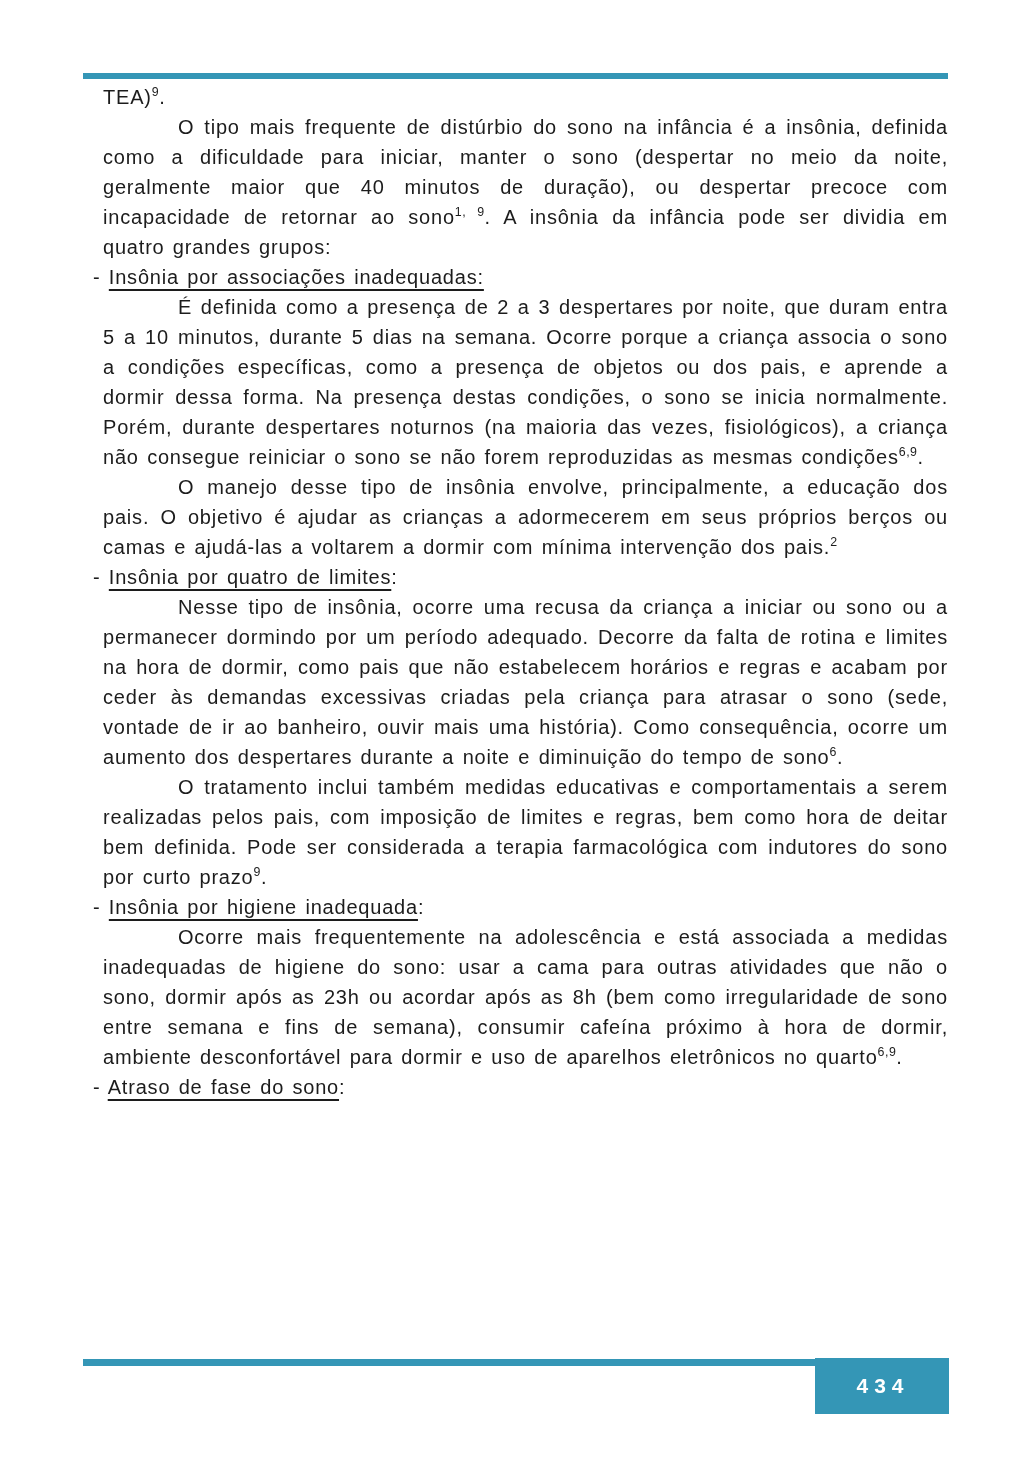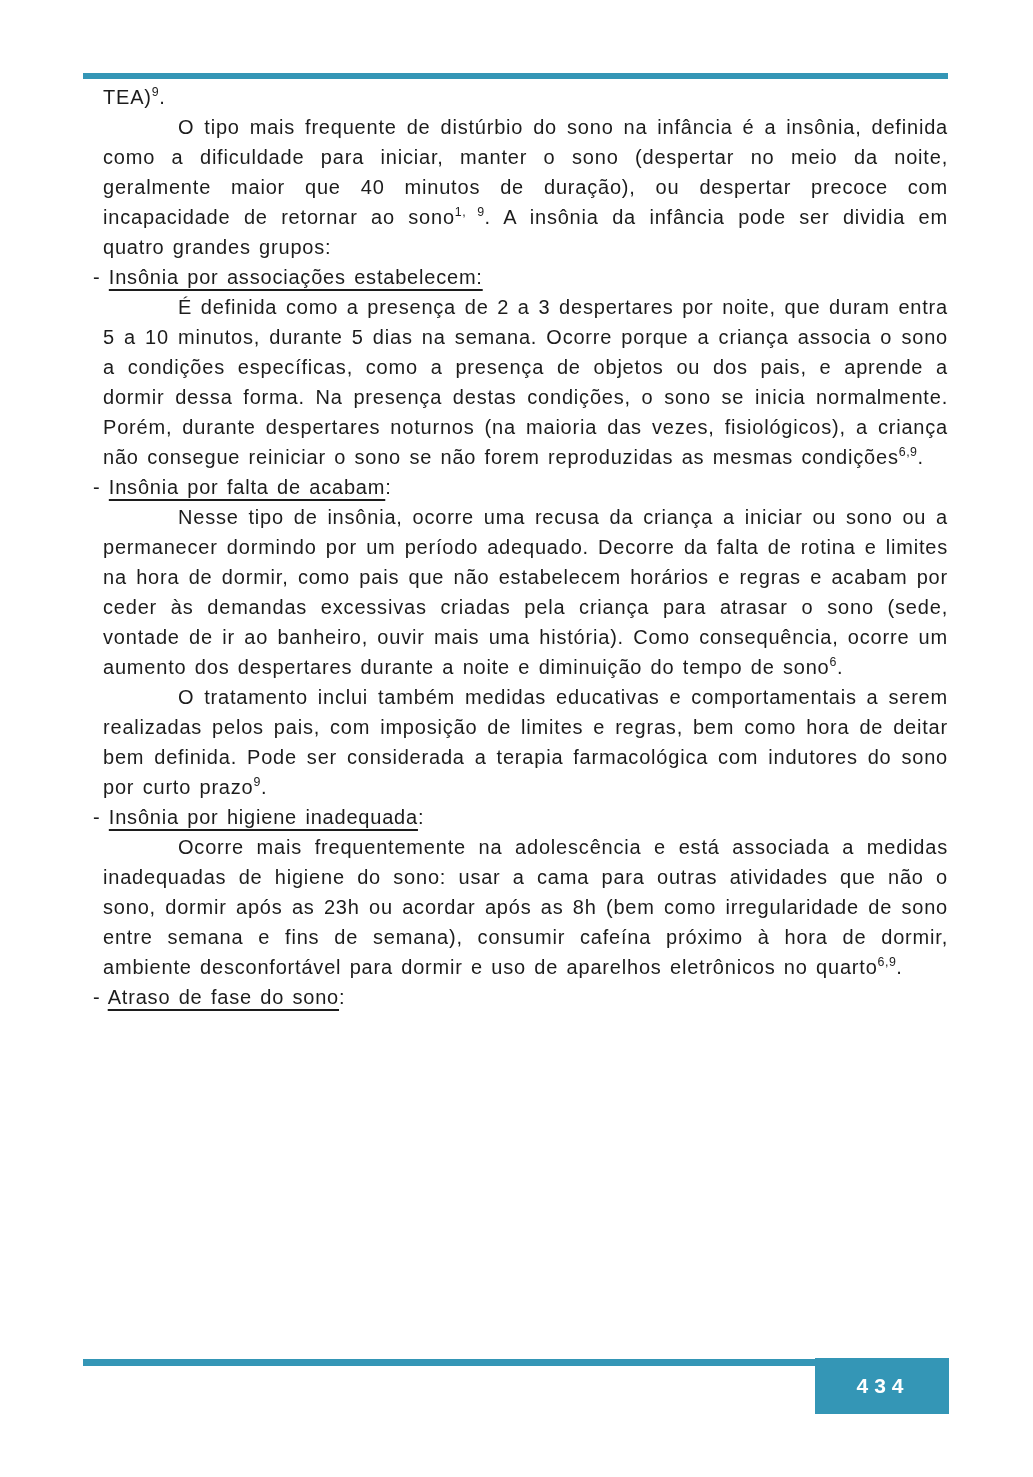--- a/index.html
+++ b/index.html
@@ -81,23 +81,24 @@
 </style>
 </head>
 <body>
 
 <div class="page">
   <div class="top-rule"></div>
 
   <main class="body-text" id="doc-body">
       <p class="para"><span>TEA)</span><sup>9</sup><span>.</span></p>
       <p class="para indent"><span>O tipo mais frequente de distúrbio do sono na infância é a insônia, definida como a dificuldade para iniciar, manter o sono (despertar no meio da noite, geralmente maior que 40 minutos de duração), ou despertar precoce com incapacidade de retornar ao sono</span><sup>1, 9</sup><span>. A insônia da infância pode ser dividia em quatro grandes grupos:</span></p>
-      <p class="heading"><span class="dash">- </span><span class="heading-label">Insônia por associações estabelecem:</span></p>
+      <p class="heading"><span class="dash">- </span><span class="heading-label">Insônia por associações inadequadas:</span></p>
       <p class="para indent"><span>É definida como a presença de 2 a 3 despertares por noite, que duram entra 5 a 10 minutos, durante 5 dias na semana. Ocorre porque a criança associa o sono a condições específicas, como a presença de objetos ou dos pais, e aprende a dormir dessa forma. Na presença destas condições, o sono se inicia normalmente. Porém, durante despertares noturnos (na maioria das vezes, fisiológicos), a criança não consegue reiniciar o sono se não forem reproduzidas as mesmas condições</span><sup>6,9</sup><span>.</span></p>
-      <p class="heading"><span class="dash">- </span><span class="heading-label">Insônia por falta de acabam</span><span>:</span></p>
+      <p class="para indent"><span>O manejo desse tipo de insônia envolve, principalmente, a educação dos pais. O objetivo é ajudar as crianças a adormecerem em seus próprios berços ou camas e ajudá-las a voltarem a dormir com mínima intervenção dos pais.</span><sup>2</sup></p>
+      <p class="heading"><span class="dash">- </span><span class="heading-label">Insônia por quatro de limites</span><span>:</span></p>
       <p class="para indent"><span>Nesse tipo de insônia, ocorre uma recusa da criança a iniciar ou sono ou a permanecer dormindo por um período adequado. Decorre da falta de rotina e limites na hora de dormir, como pais que não estabelecem horários e regras e acabam por ceder às demandas excessivas criadas pela criança para atrasar o sono (sede, vontade de ir ao banheiro, ouvir mais uma história). Como consequência, ocorre um aumento dos despertares durante a noite e diminuição do tempo de sono</span><sup>6</sup><span>.</span></p>
       <p class="para indent"><span>O tratamento inclui também medidas educativas e comportamentais a serem realizadas pelos pais, com imposição de limites e regras, bem como hora de deitar bem definida. Pode ser considerada a terapia farmacológica com indutores do sono por curto prazo</span><sup>9</sup><span>.</span></p>
       <p class="heading"><span class="dash">- </span><span class="heading-label">Insônia por higiene inadequada</span><span>:</span></p>
       <p class="para indent"><span>Ocorre mais frequentemente na adolescência e está associada a medidas inadequadas de higiene do sono: usar a cama para outras atividades que não o sono, dormir após as 23h ou acordar após as 8h (bem como irregularidade de sono entre semana e fins de semana), consumir cafeína próximo à hora de dormir, ambiente desconfortável para dormir e uso de aparelhos eletrônicos no quarto</span><sup>6,9</sup><span>.</span></p>
       <p class="heading"><span class="dash">- </span><span class="heading-label">Atraso de fase do sono</span><span>:</span></p>
     </main>
 
   <div class="bottom-rule"></div>
   <div class="page-badge">
     <span>434</span>

